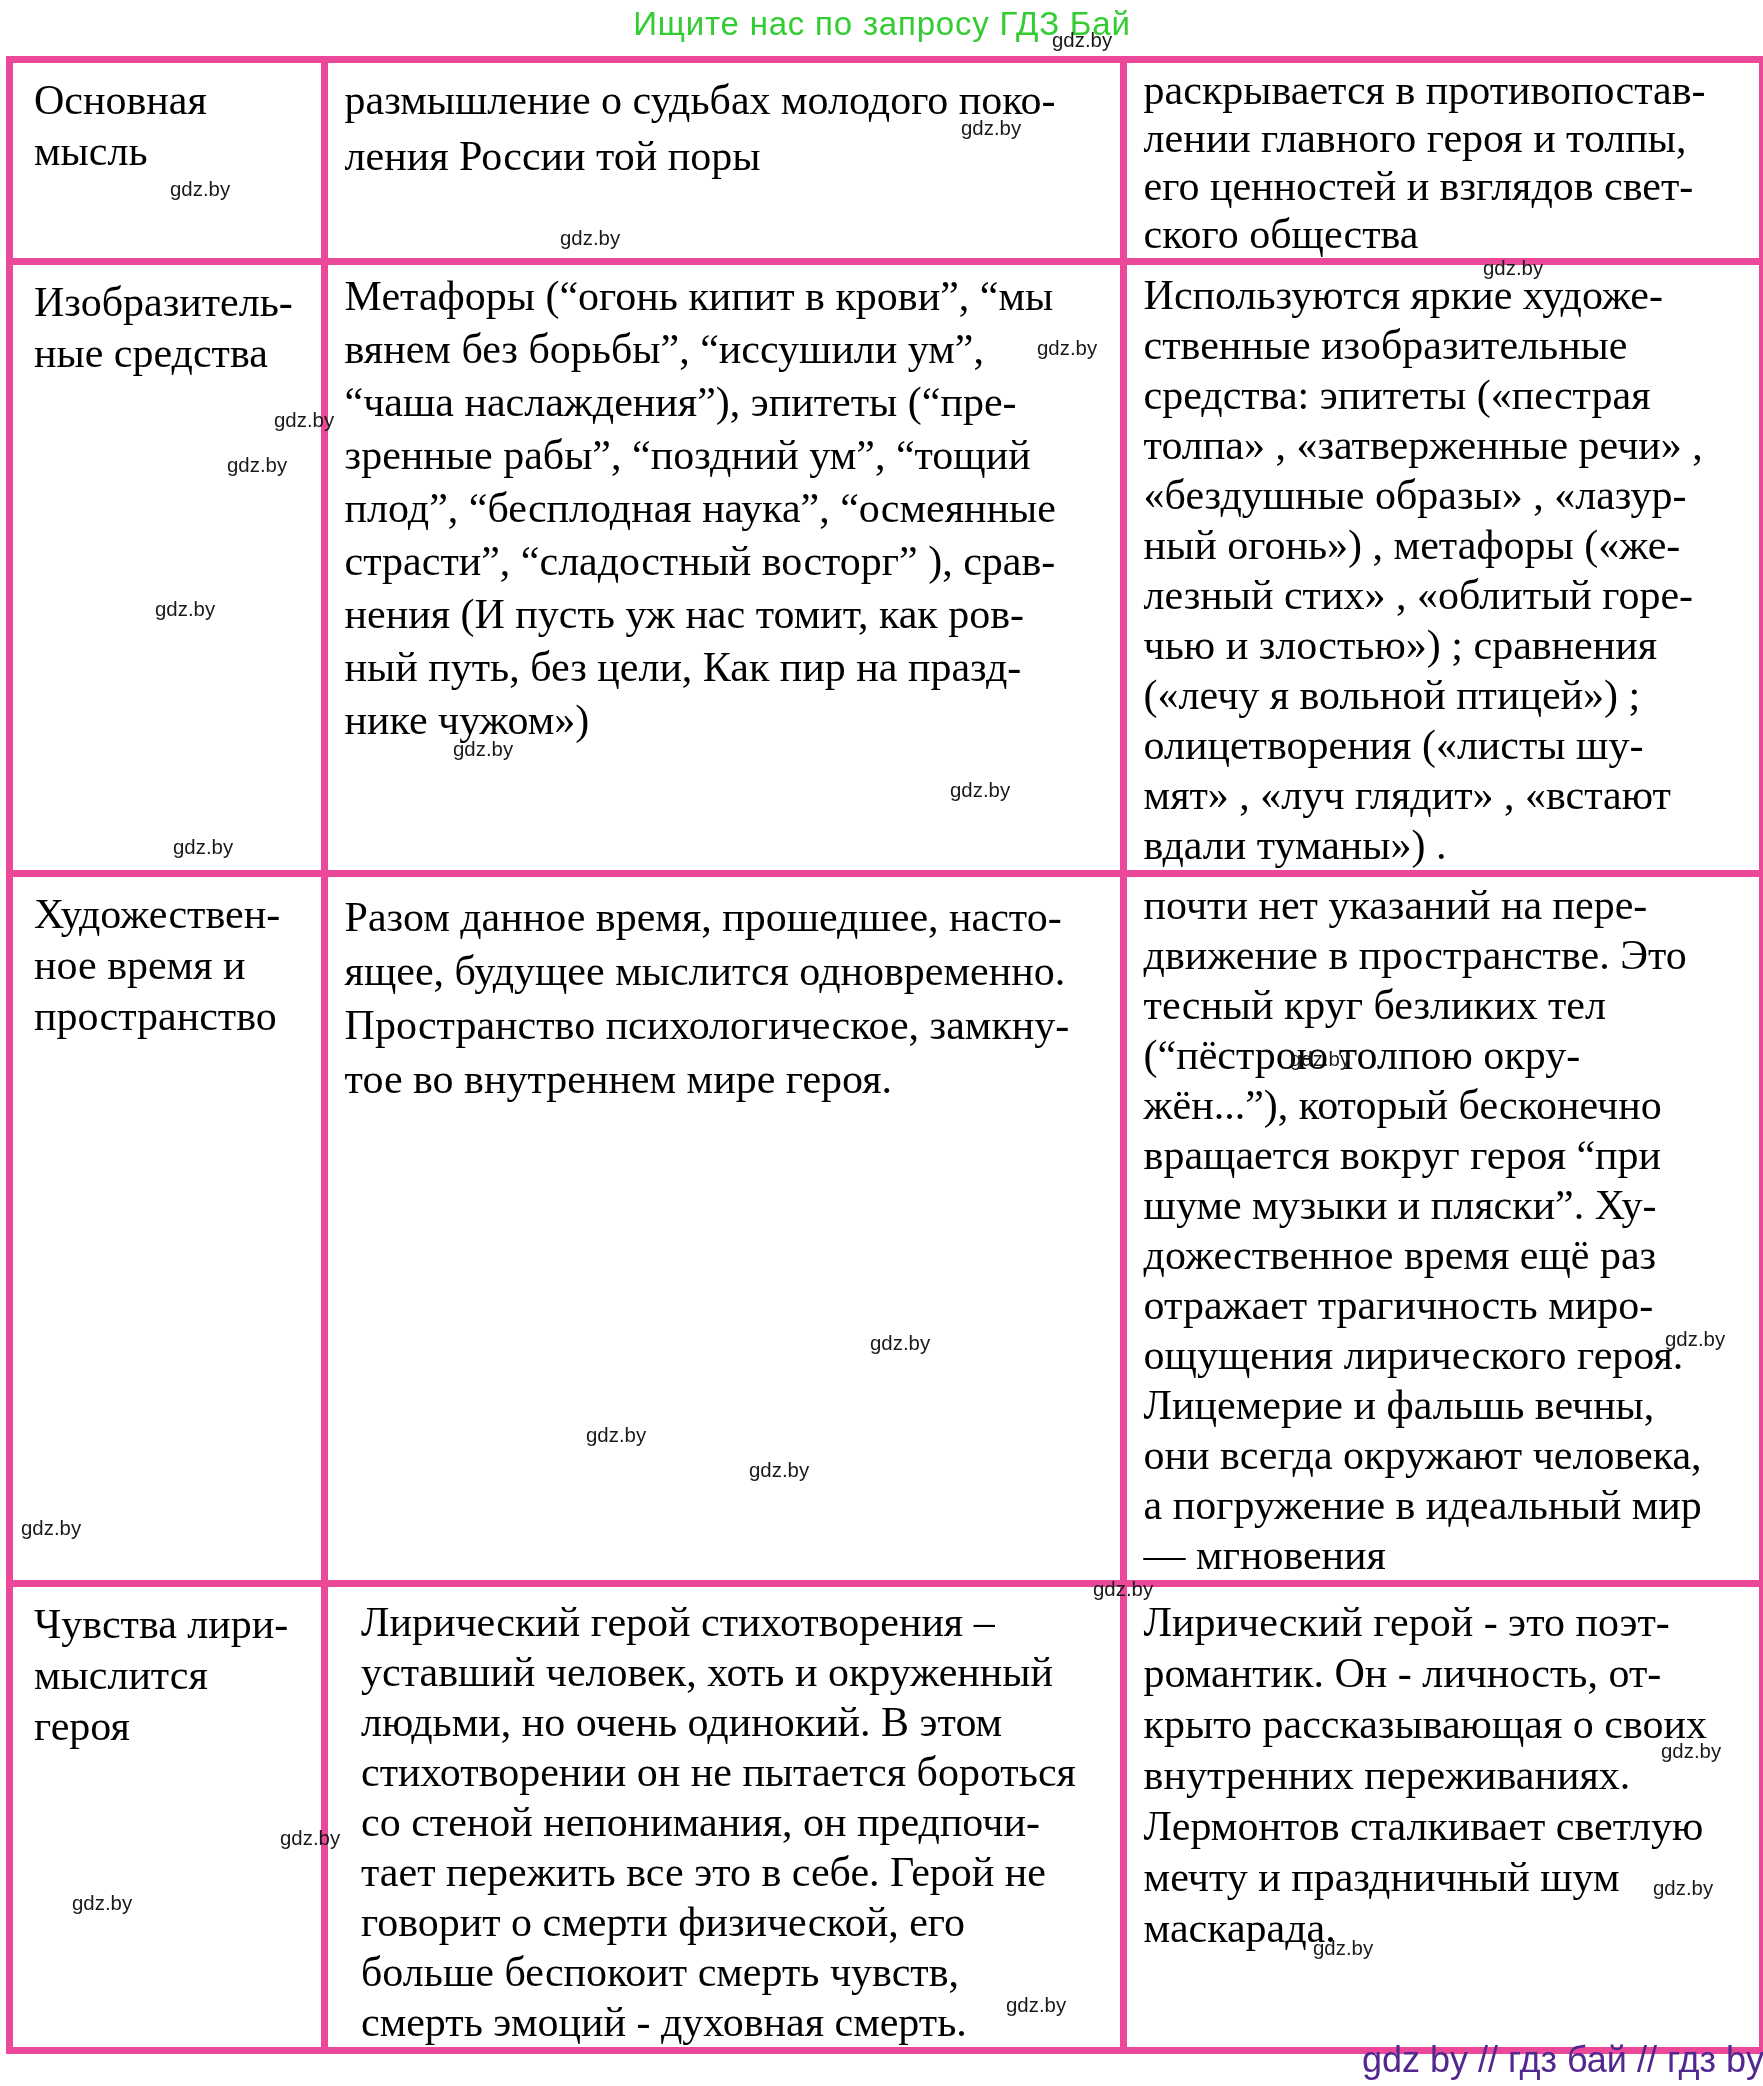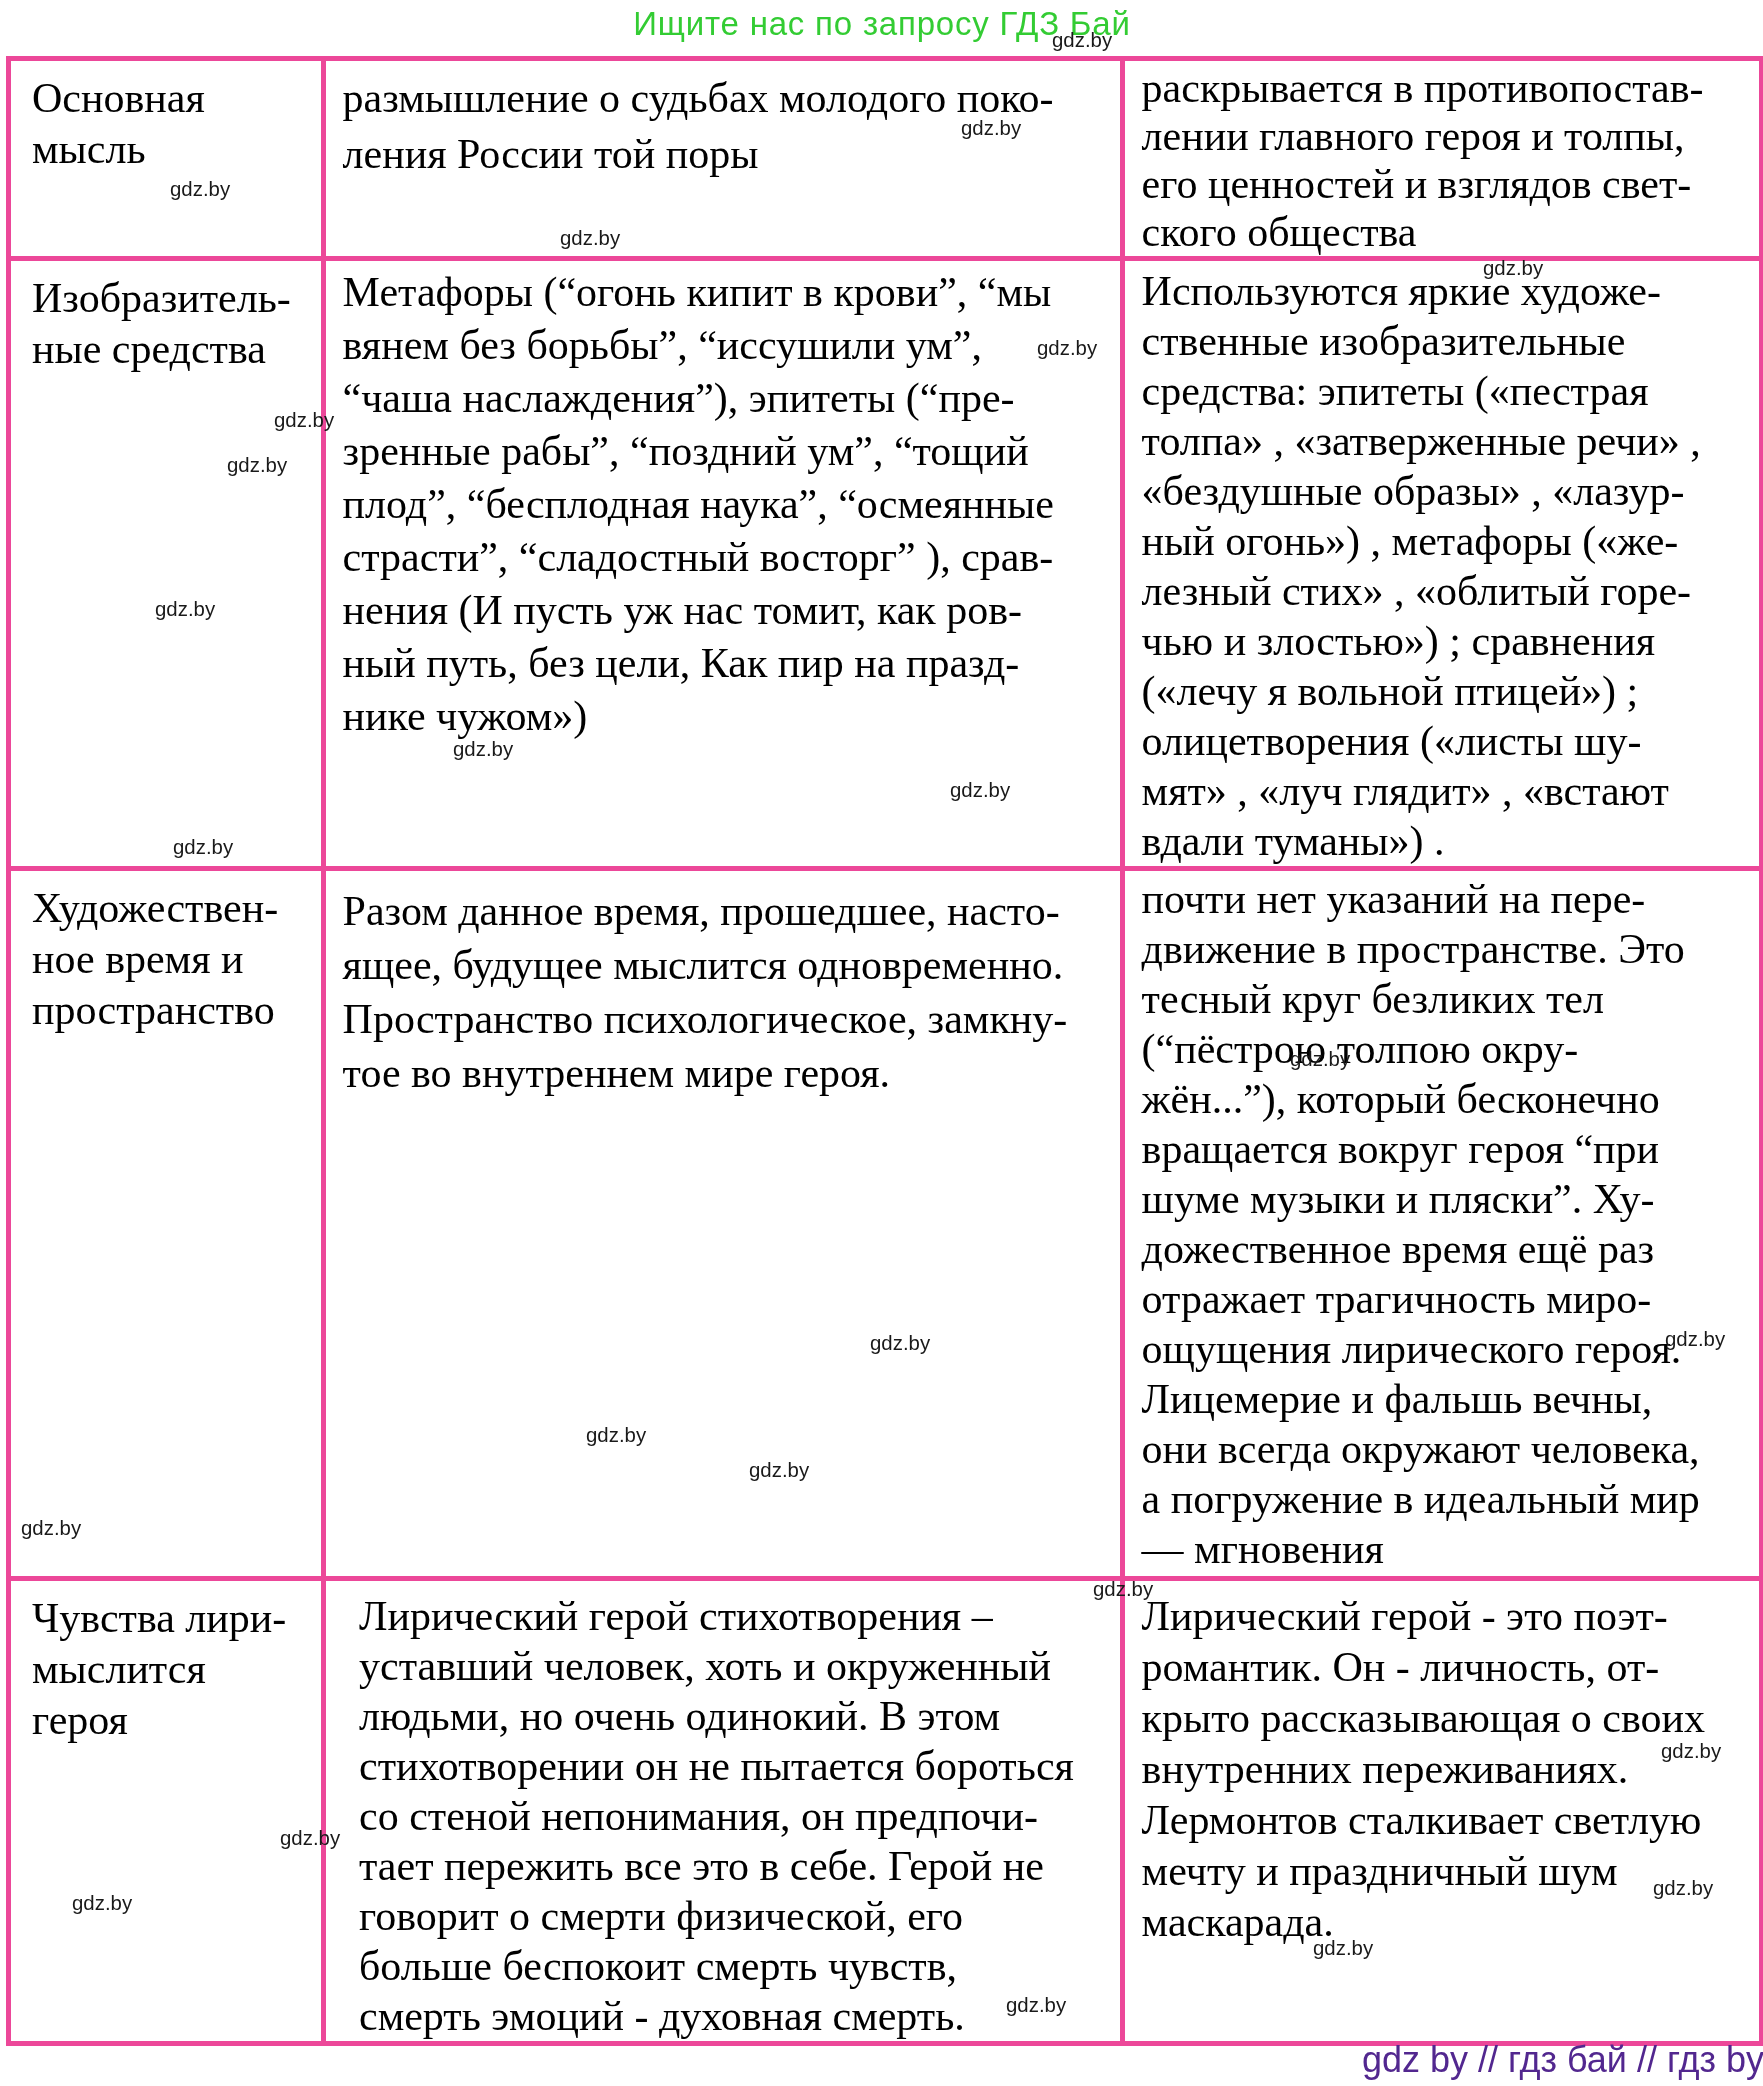--- a/index.html
+++ b/index.html
@@ -23,21 +23,21 @@
   }
   table.doc {
     position:absolute;
     left:6px; top:56px;
     width:1753px;
     border-collapse:collapse;
     table-layout:fixed;
     border:3.8px solid #000;
   }
   td {
-    border:5px solid #ec4899;
+    border:7px solid #ec4899;
     vertical-align:top;
     padding:9px 12px 0 16.6px;
     font-size:42px;
     line-height:51px;
     white-space:pre-line;
     overflow:hidden;
   }
   td.rowhead { padding-left:21px; padding-top:12px; }
   .r1c2 { line-height:56px; }
   .r1c3 { line-height:48px; padding-top:3px; }

